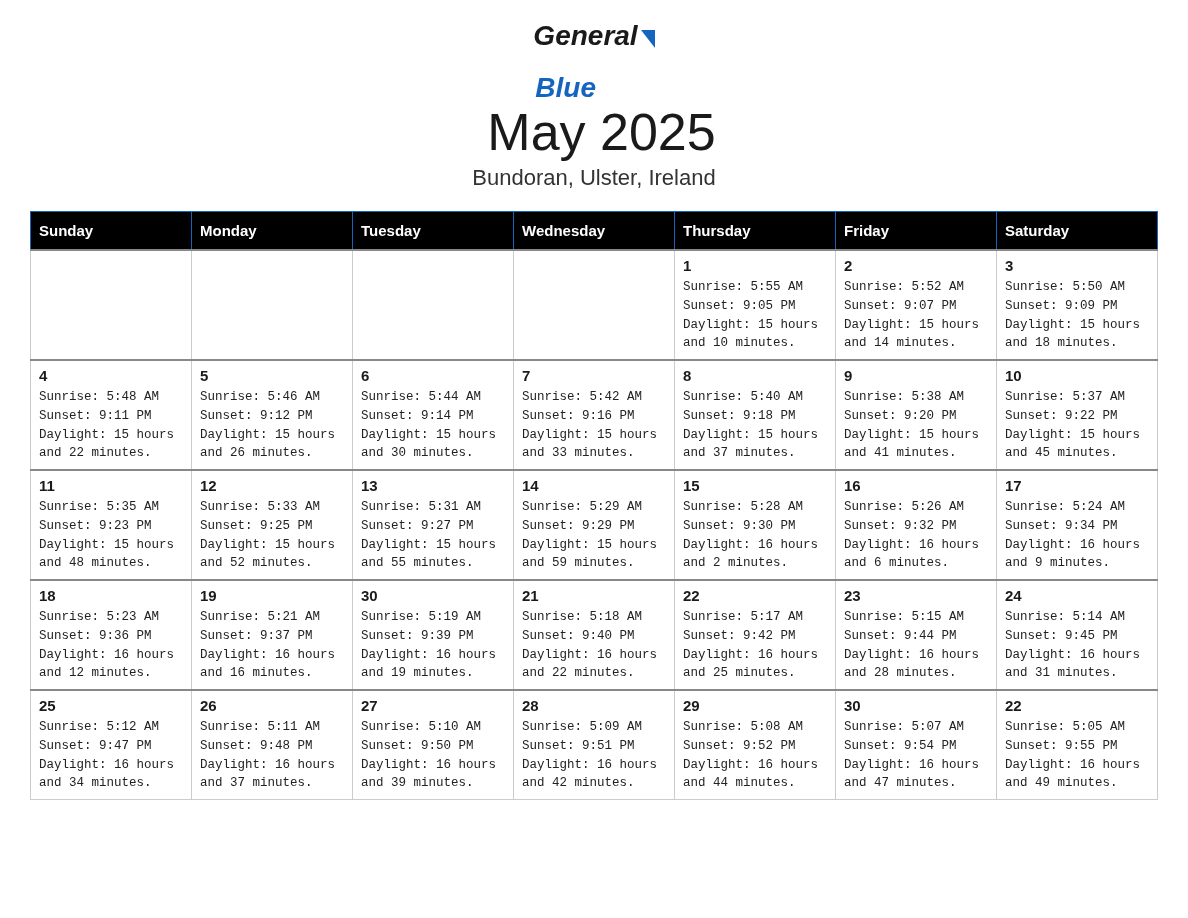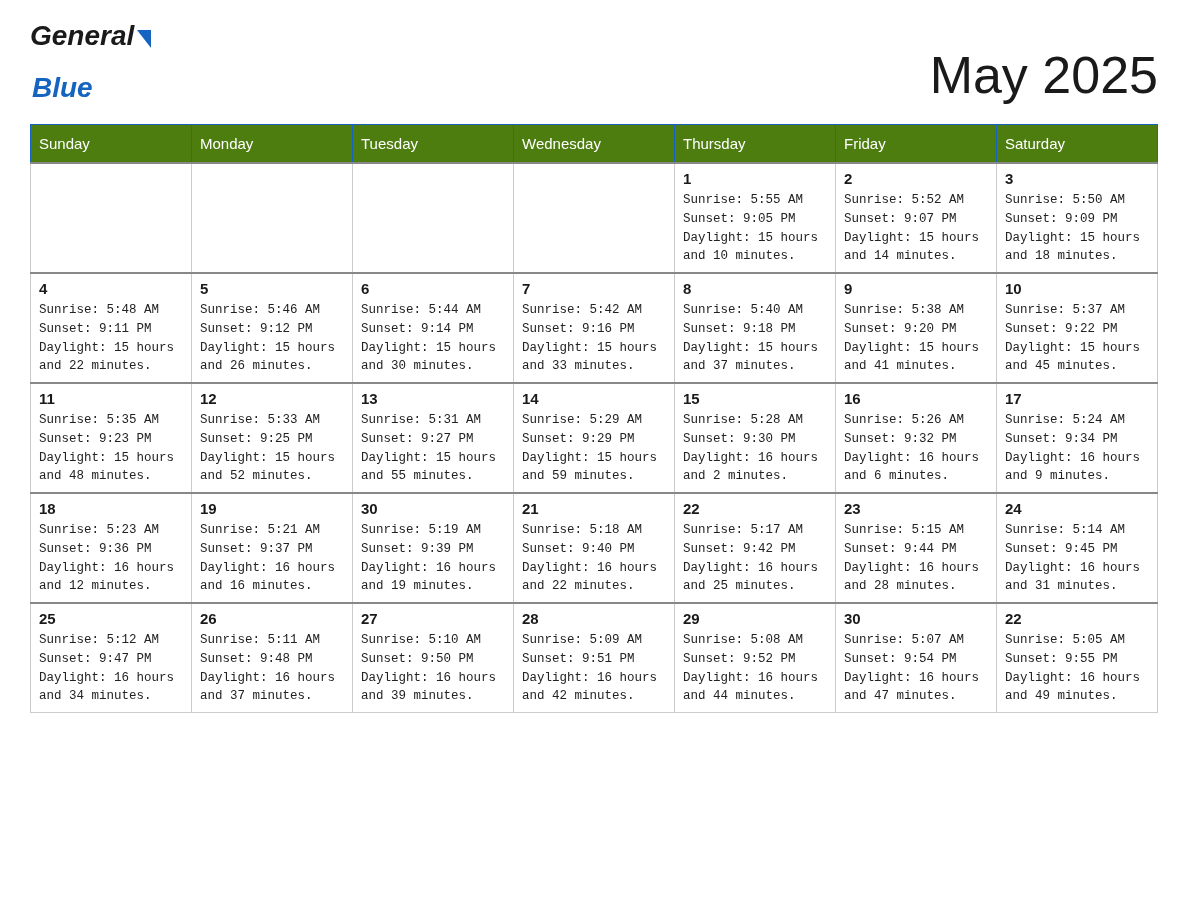--- a/index.html
+++ b/index.html
@@ -6,22 +6,23 @@
     body {
       font-family: Arial, sans-serif;
       background: #fff;
       padding: 20px 30px;
       width: 1188px;
       min-height: 918px;
     }
     .header {
       display: flex;
       justify-content: space-between;
-      align-items: flex-end;
+      align-items: center;
       margin-bottom: 20px;
+      flex-direction: column;
     }
     .logo {
       display: flex;
       flex-direction: column;
     }
     .logo-top {
       display: flex;
       align-items: center;
     }
     .logo-general {
@@ -59,24 +60,24 @@
       font-size: 22px;
       color: #333;
       margin-top: 4px;
     }
     .calendar {
       width: 100%;
       border-collapse: collapse;
       border: 1px solid #ccc;
     }
     .calendar thead tr th {
-      background-color: #4d7c0f;
+      background-color: #000000;
       color: #fff;
       font-size: 15px;
-      font-weight: normal;
+      font-weight: bold;
       padding: 10px 8px;
       text-align: left;
       border: 1px solid #1565c0;
     }
     .calendar tbody tr td {
       vertical-align: top;
       padding: 6px 8px;
       border: 1px solid #ccc;
       width: calc(100% / 7);
       min-height: 90px;
@@ -109,20 +110,21 @@
 <div class="header">
   <div class="logo">
     <div class="logo-top">
       <span class="logo-general">General</span>
       <div class="logo-arrow"></div>
     </div>
     <span class="logo-blue" style="margin-left:2px;margin-top:20px;">Blue</span>
   </div>
   <div class="title-block">
     <div class="month-year">May 2025</div>
+    <div class="location">Bundoran, Ulster, Ireland</div>
   </div>
 </div>
 
 <table class="calendar">
   <thead>
     <tr>
       <th>Sunday</th>
       <th>Monday</th>
       <th>Tuesday</th>
       <th>Wednesday</th>

